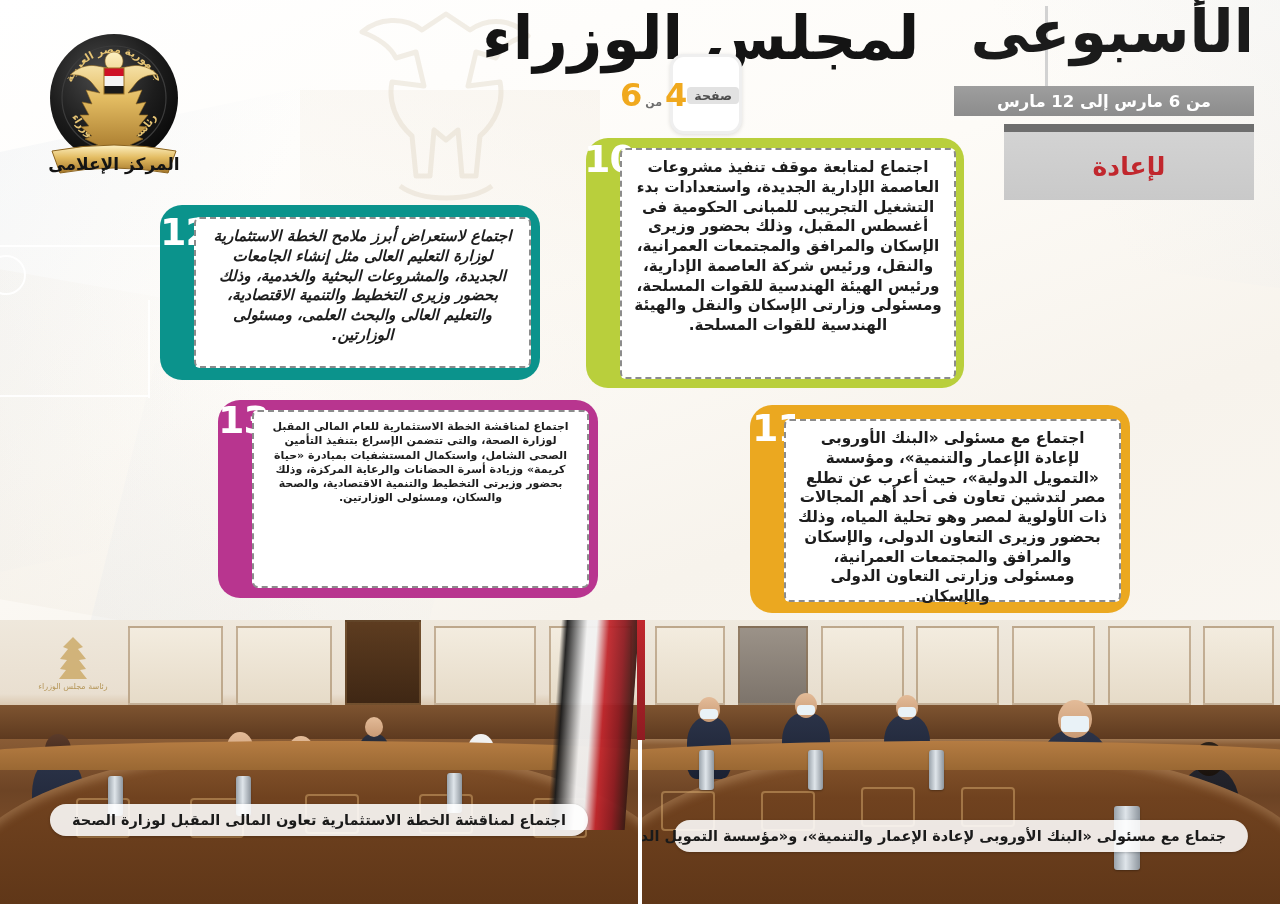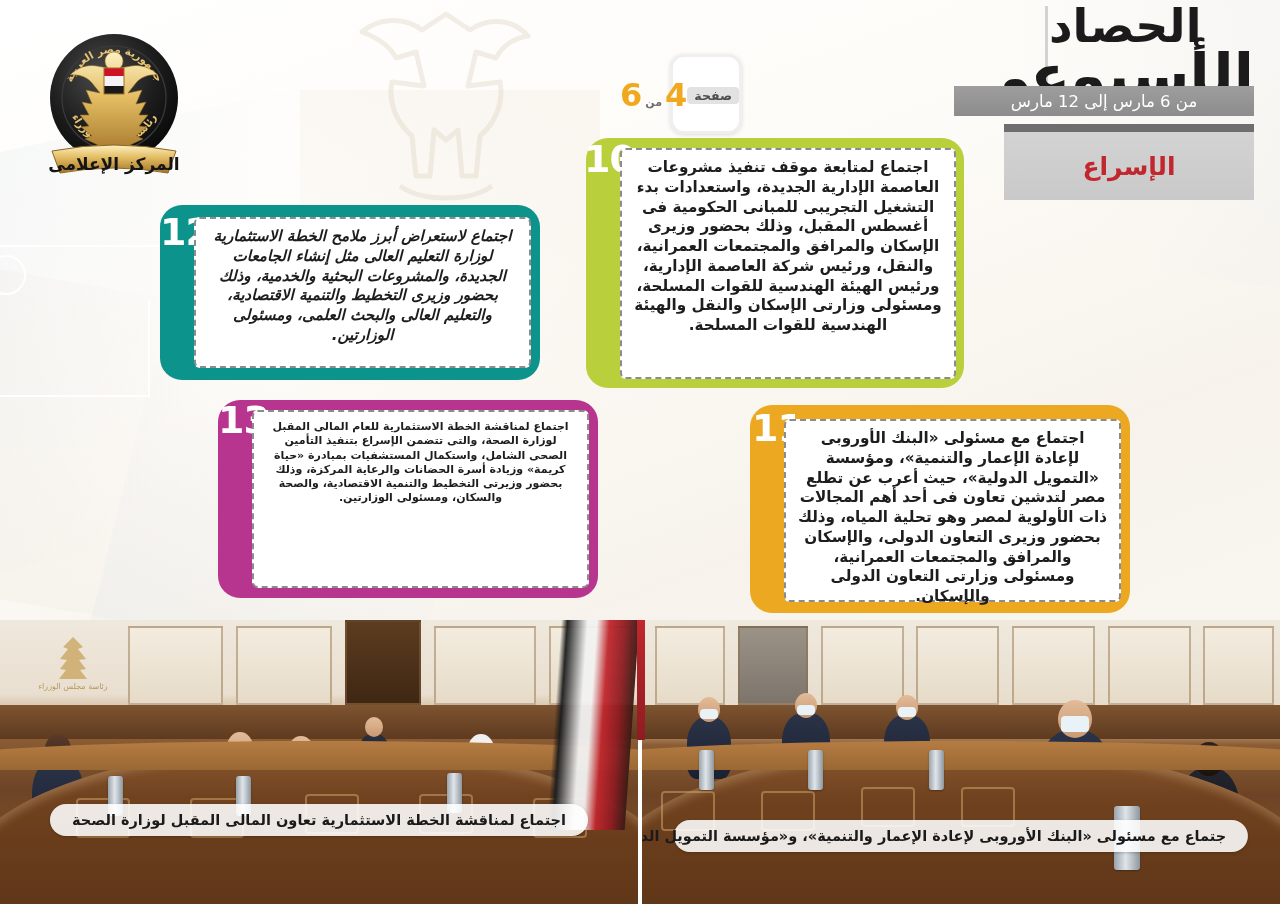--- a/index.html
+++ b/index.html
@@ -60,21 +60,21 @@
   .hdr-rule-v { position:absolute; right:232px; top:6px; width:3px; height:86px;
     background:#d2d2d2; }
 
   .bigtitle { position:absolute; right:258px; top:8px; width:540px;
     text-align:left; font-size:60px; font-weight:bold; color:#141414;
     line-height:1; letter-spacing:-2px; }
 
   .datebar { position:absolute; right:26px; top:86px; width:300px; height:30px;
     background:linear-gradient(180deg,#9e9e9e,#8c8c8c);
     display:flex; align-items:center; justify-content:center; }
-  .datebar span { color:#ffffff; font-size:16.5px; font-weight:normal; }
+  .datebar span { color:#ffffff; font-size:16.5px; font-weight:bold; }
 
   .section-cap { position:absolute; right:26px; top:124px; width:250px; height:76px;
     background:linear-gradient(180deg,#d3d3d3,#c9c9c9);
     border-top:8px solid #6e6e6e;
     display:flex; flex-direction:column; align-items:center; justify-content:center;
     padding-top:2px; }
   .section-cap span { display:block; color:#c1272d; font-size:25px; font-weight:bold;
     line-height:1.06; letter-spacing:-.5px; }
 
   
@@ -251,31 +251,31 @@
       </g>
 
       <path d="M24 133 q62 -12 124 0 l-8 22 q-54 -10 -108 0 z" fill="url(#ggold)" stroke="#8c6420" stroke-width="1"></path>
       <text x="86" y="152" font-size="17" font-weight="bold" fill="#141414" text-anchor="middle">المركز الإعلامى</text>
     </svg>
   </div>
 
   <div class="hdr-rule-v"></div>
 
   <div class="kicker">
-    <span class="l1">الحصاد</span>
     <span class="l2">الأسبوعى</span>
   </div>
 
+  <div class="bigtitle">لمجلس الوزراء</div>
 
   <div class="datebar">
     <span>من 6 مارس إلى 12 مارس</span>
   </div>
 
   <div class="section-cap">
-    <span>الإسراع</span>
+    <span>لإعادة</span>
   </div>
 
   <div class="pagebadge">
     <div class="pb-lbl">صفحة</div>
     <div class="pb-nums">
       <span class="pb-cur">4</span>
       <span class="pb-of">من</span>
       <span class="pb-tot">6</span>
     </div>
   </div>

